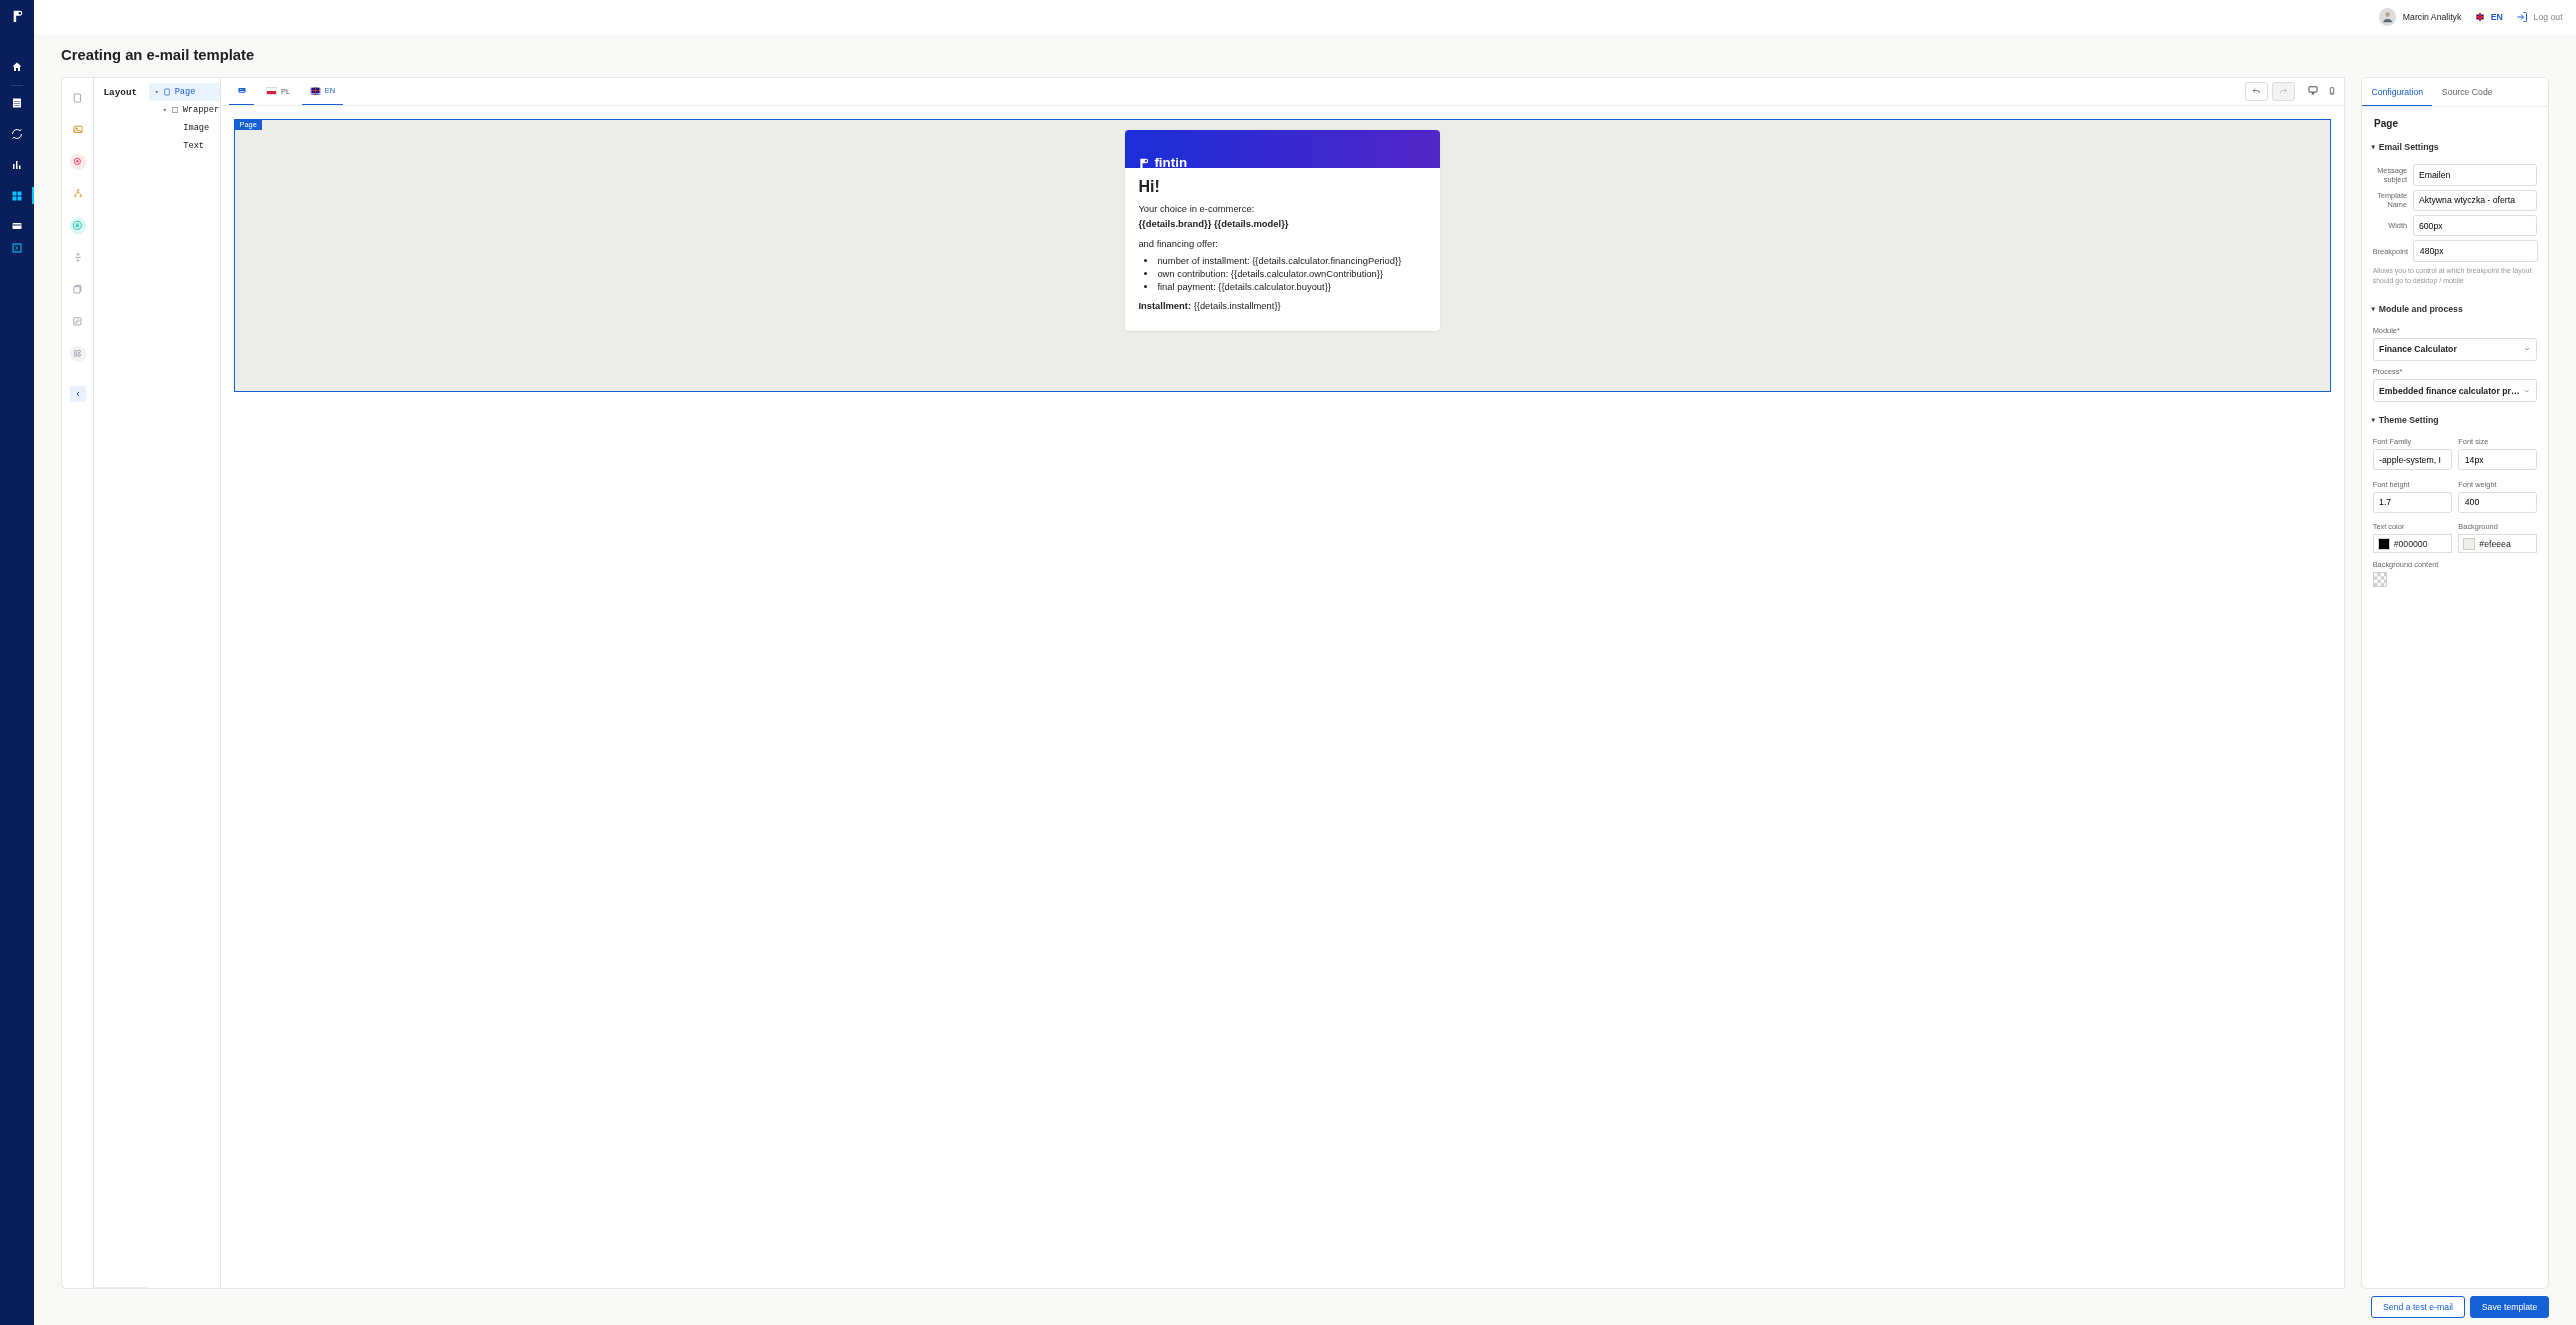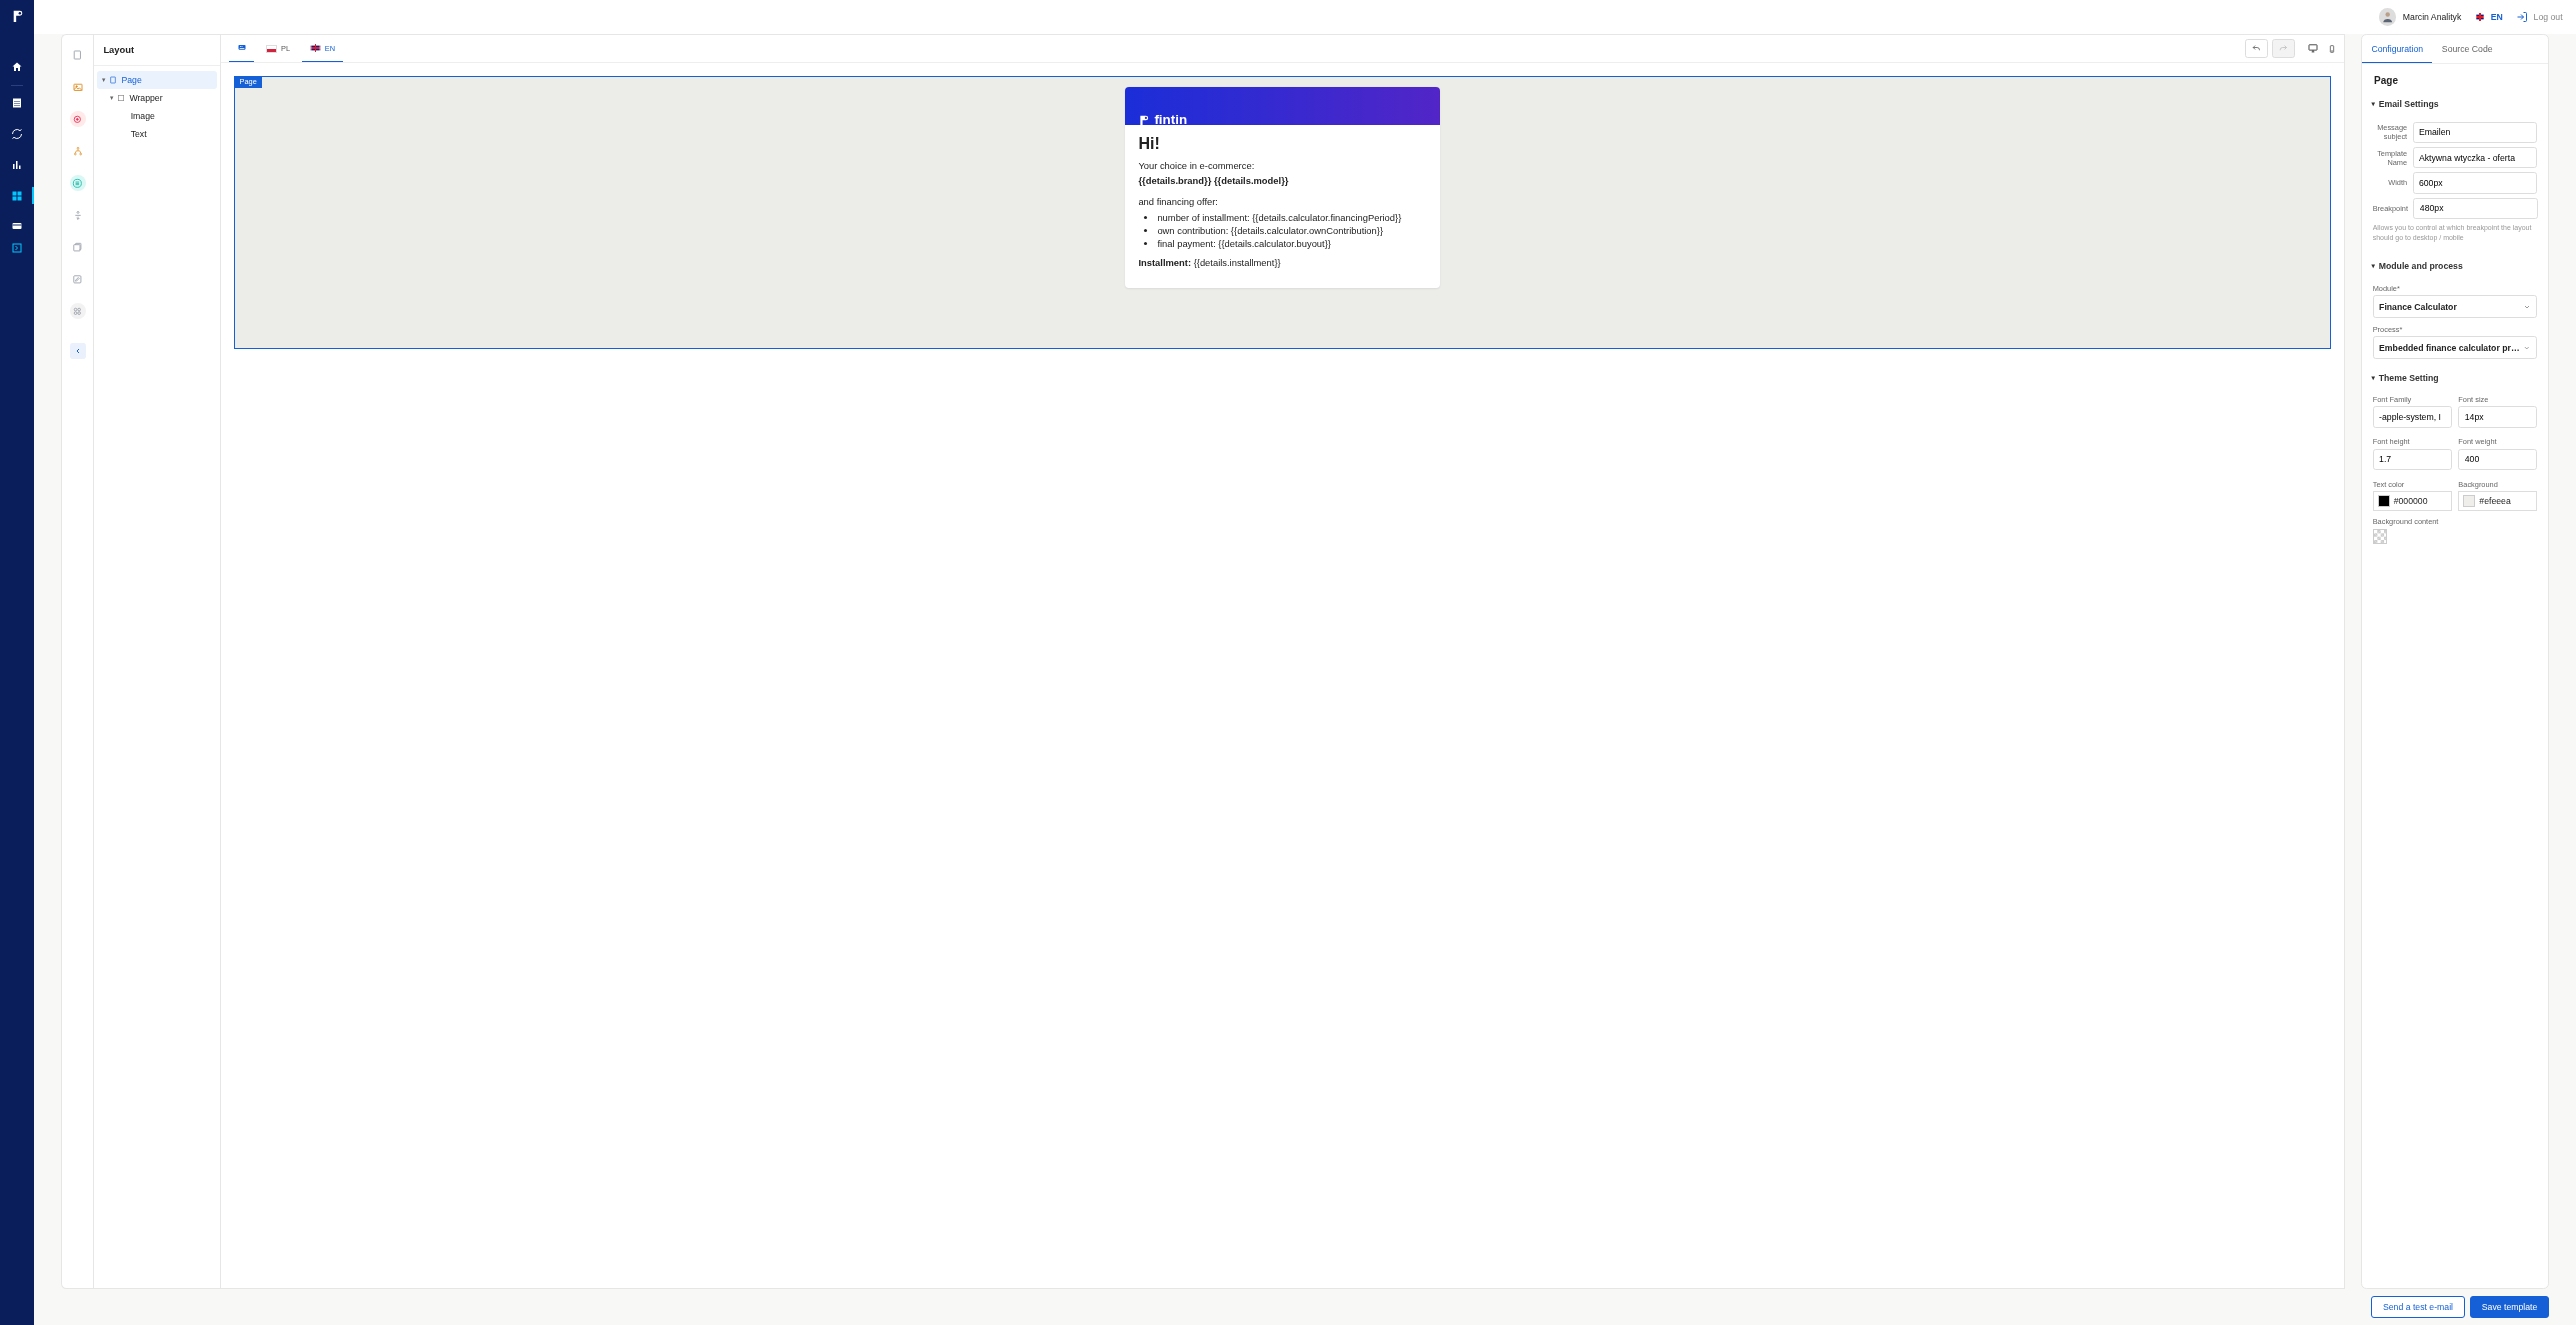--- a/index.html
+++ b/index.html
@@ -80,21 +80,21 @@
   width: 16px; height: 16px; display:flex; align-items:center; justify-content:center;
   cursor: pointer; color: #1560d6;
   background: #eaf1fd; border-radius: 2.7px;
   margin-top: 8px;
 }
 .ed-iconcol .ic.circled { background:#f2f2f2; border-radius:50%; }
 
 
 .layout-panel {
   width: 127px; background: #fff; border: 0.7px solid #e6e6e6; border-right: none;
-  display: flex; flex-direction: column;
+  display: flex; flex-direction: row; font-family: Liberation Mono, monospace;
 }
 .layout-header { padding: 9.4px 9.4px; font-weight: 600; font-size: 9.4px; border-bottom: 0.7px solid #eee; }
 .tree { padding: 5.4px 2.7px; font-size: 8.7px; }
 .tree-row { display: flex; align-items: center; padding: 4px 5.4px; gap: 4px; cursor: pointer; border-radius: 2.7px; }
 .tree-row.sel { background: #eaf2fd; color: #1560d6; }
 .tree-row .caret { font-size: 6.7px; color: #666; }
 .tree-indent-1 { padding-left: 13.4px; }
 .tree-indent-2 { padding-left: 34px; }
 
 
@@ -289,20 +289,21 @@
         <span>EN</span>
       </div>
       <div class="logout">
         <svg width="12" height="12" viewBox="0 0 24 24" fill="none" stroke="#1560d6" stroke-width="2">
             <path d="M15 3h4a2 2 0 012 2v14a2 2 0 01-2 2h-4M10 17l5-5-5-5M15 12H3"></path>
           </svg>
         <span>Log out</span>
       </div>
     </div>
 
+    <div class="page-title">Creating an e-mail template</div>
 
     <div class="editor">
 
       <div class="ed-iconcol">
         <div class="ic light">
           <svg width="10.7" height="12" viewBox="0 0 24 24" fill="none" stroke="currentColor" stroke-width="2">
               <rect x="5" y="3" width="14" height="18" rx="1"></rect>
             </svg>
         </div>
         <div class="ic amber">

